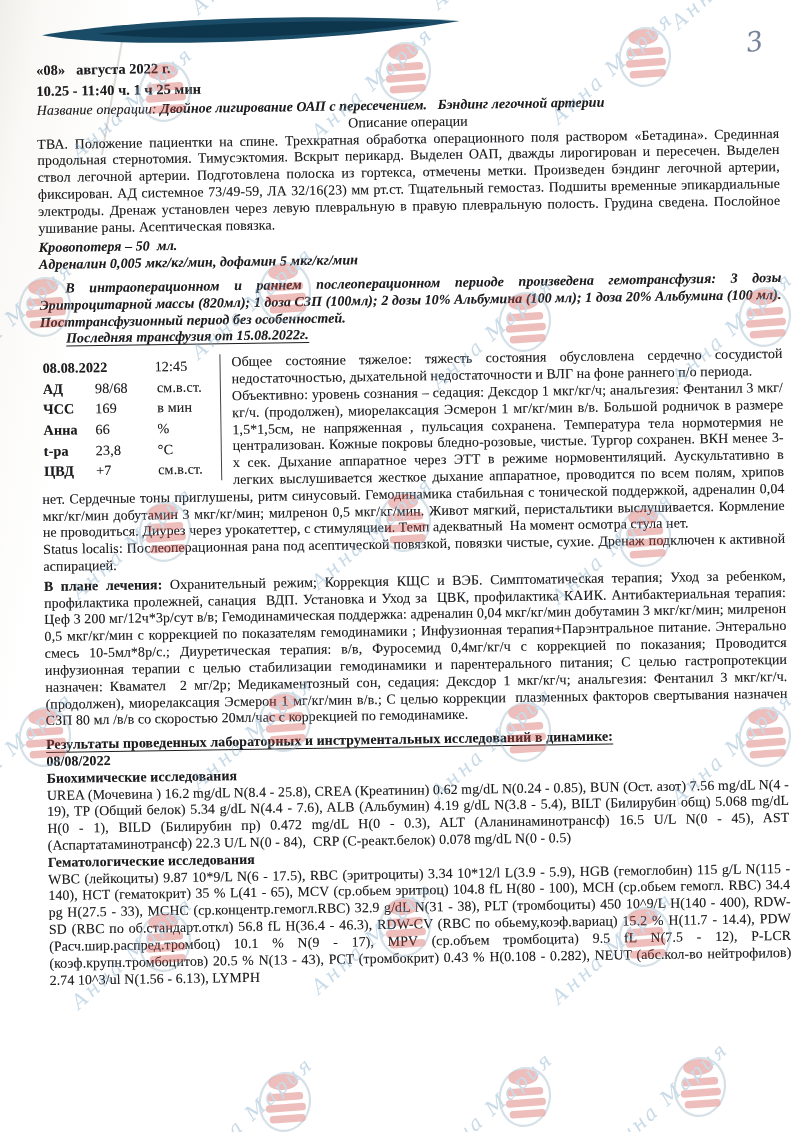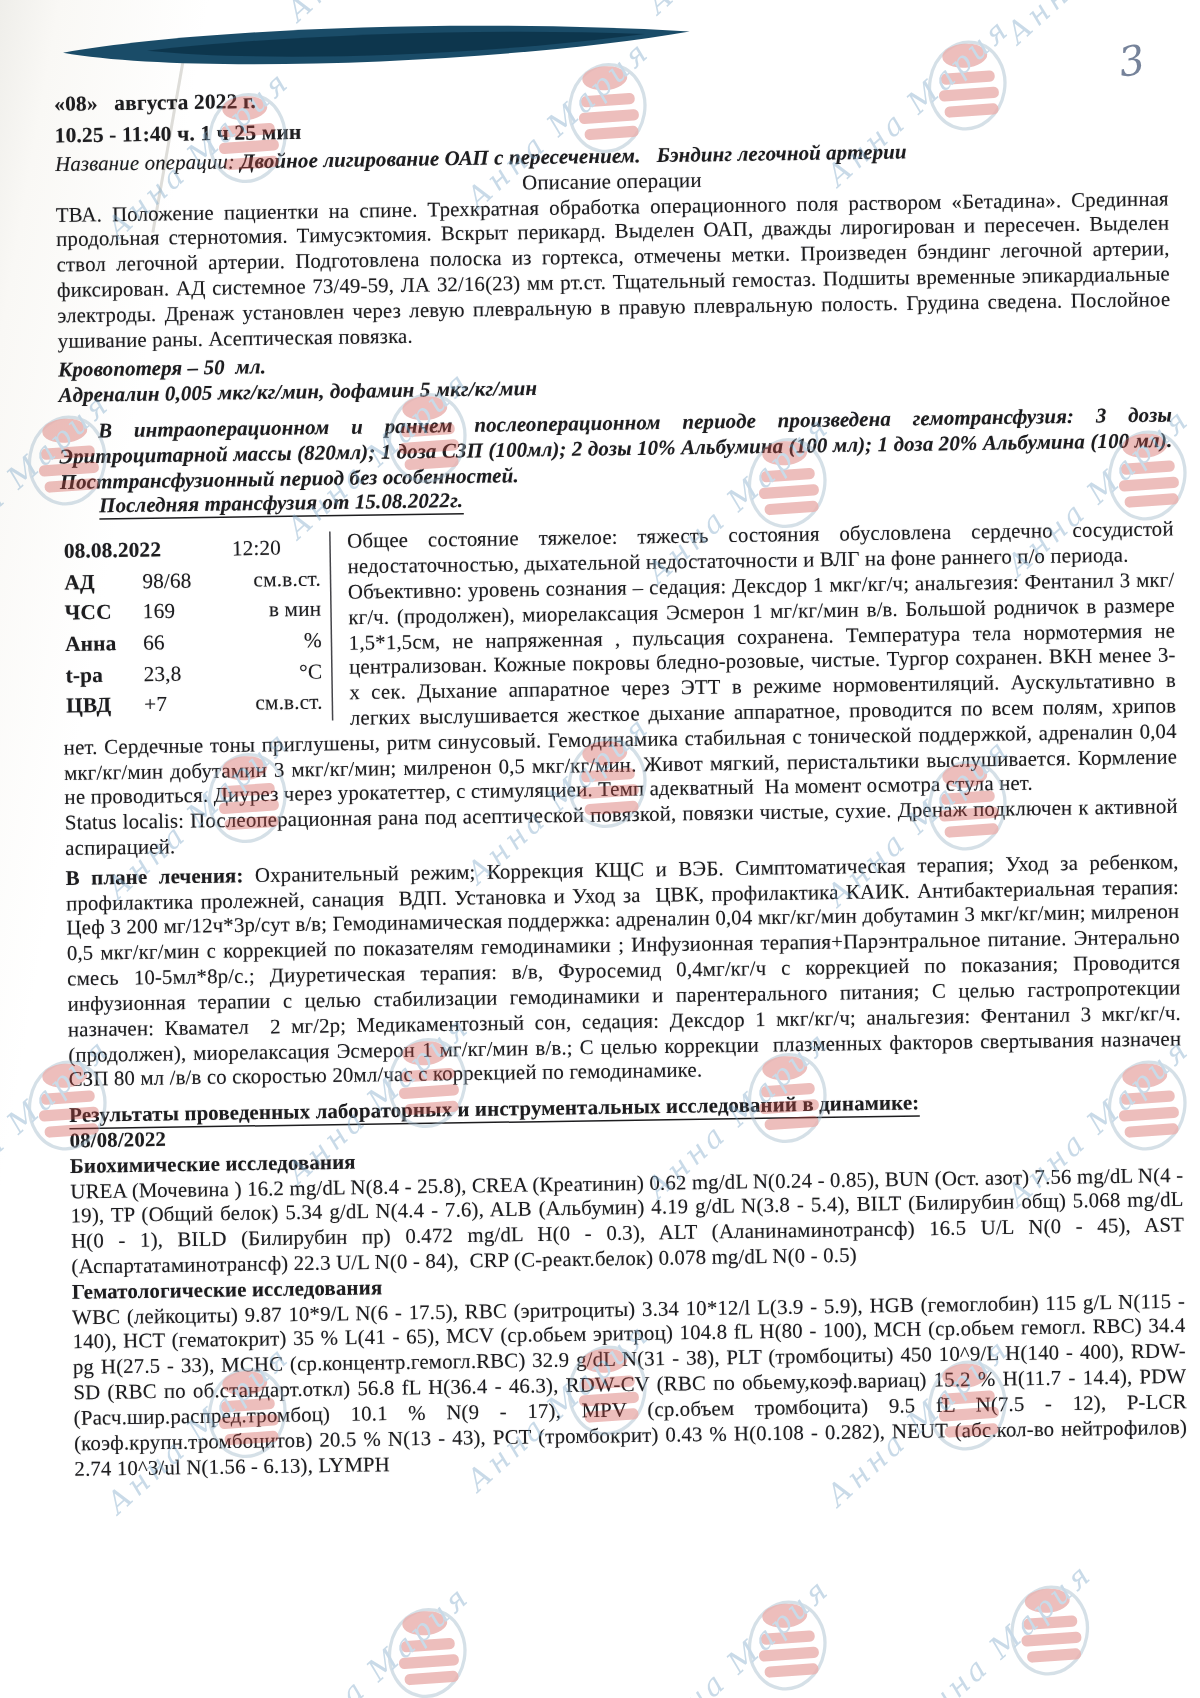--- a/index.html
+++ b/index.html
@@ -52,21 +52,21 @@
   .vitals {
     float:left; width:180px; height:126px;
     border-right:1.3px solid #45454a;
     padding:1px 6px 2px 2px; margin-right:11px;
     font-size:14.2px; text-align:left;
   }
   .vrow { display:flex; line-height:20.6px; }
   .vdate { font-weight:bold; width:112px; }
   .vparam { width:52px;font-weight:bold; }
   .vval { width:62px; }
-  .vunit { flex:1;text-align:right; }
+  .vunit { flex:1; }
   .labs-title { border-bottom:1.7px solid #1d1d1f; }
   
   #wm-layer { position:absolute; inset:0; pointer-events:none; z-index:5; }
   .wm { position:absolute; width:170px; height:140px; opacity:.42; }
   .wm svg { position:absolute; left:58px; top:4px; }
   .wm .wm-script {
     position:absolute; left:-6px; top:88px;
     transform:rotate(-42deg); transform-origin:0 50%;
     font-family:"DejaVu Serif",serif; font-style:italic;
     font-size:20px; letter-spacing:2.5px; color:#7fa9c9; white-space:nowrap;
@@ -101,21 +101,21 @@
   <p class="bi gap-s">Кровопотеря – 50&nbsp; мл.</p>
   <p class="bi">Адреналин 0,005 мкг/кг/мин, дофамин 5 мкг/кг/мин</p>
 
   <p class="bi indent gap">В интраоперационном и раннем послеоперационном периоде произведена гемотрансфузия: 3 дозы Эритроцитарной массы (820мл); 1 доза СЗП (100мл); 2 дозы 10% Альбумина (100 мл); 1 доза 20% Альбумина (100 мл). Посттрансфузионный период без особенностей.</p>
   <p class="bi indent"><span class="ul">Последняя трансфузия от 15.08.2022г.</span></p>
 
   <div class="examwrap">
     <div class="vitals">
       <div class="vrow">
           <span class="vdate">08.08.2022</span>
-          <span>12:20</span>
+          <span>12:45</span>
         </div>
       <div class="vrow">
           <span class="vparam">АД</span>
           <span class="vval">98/68</span>
           <span class="vunit">см.в.ст.</span>
         </div>
       <div class="vrow">
           <span class="vparam">ЧСС</span>
           <span class="vval">169</span>
           <span class="vunit">в мин</span>

